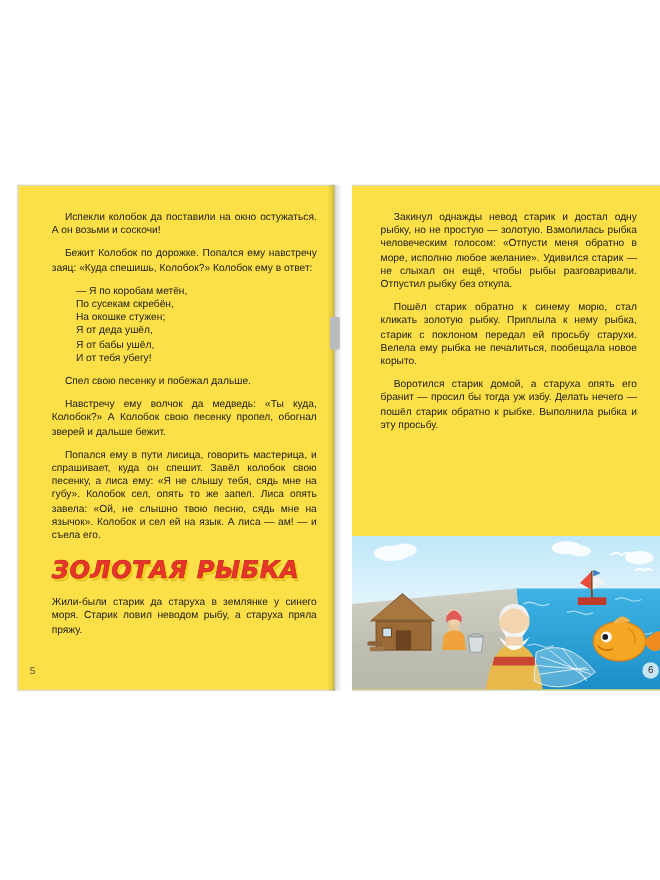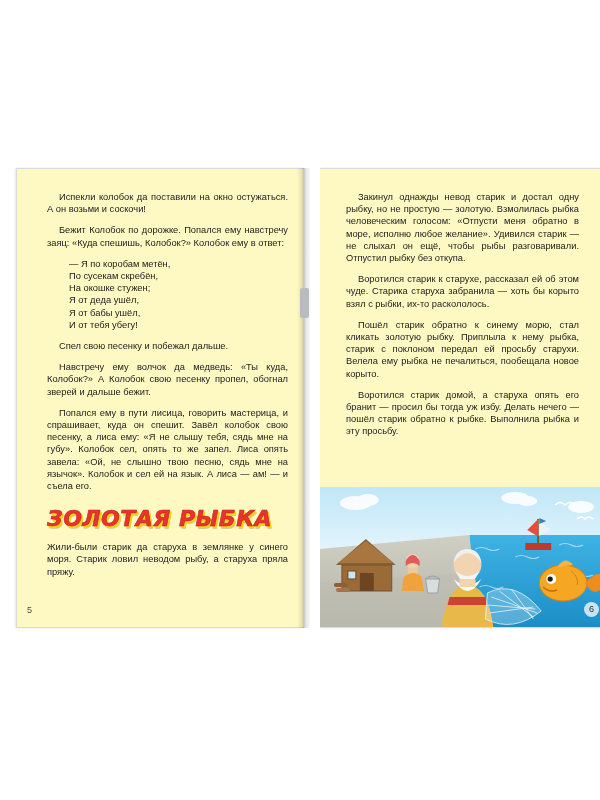--- a/index.html
+++ b/index.html
@@ -20,21 +20,21 @@
     left: 8px;
     top: 168px;
     width: 584px;
     height: 460px;
   }
 
   .page {
     position: absolute;
     top: 0;
     height: 100%;
-    background: #fef9c3;
+    background: #fde047;
     box-sizing: border-box;
     overflow: hidden;
   }
 
   
   #page-left {
     left: 8px;
     width: 288px;
     border: 1px solid #d8dadb;
     border-right: none;
@@ -193,21 +193,20 @@
 
       <p class="para noindent">Жили-были старик да старуха в землянке у синего моря. Старик ловил неводом рыбу, а старуха пряла пряжу.</p>
     </div>
 
     <div class="pageno" id="pageno-left">5</div>
   </div>
 
   <div class="page" id="page-right">
     <div class="page-inner">
       <p class="para">Закинул однажды невод старик и достал одну рыбку, но не простую — золотую. Взмолилась рыбка человеческим голосом: «Отпусти меня обратно в море, исполню любое желание». Удивился старик — не слыхал он ещё, чтобы рыбы разговаривали. Отпустил рыбку без откупа.</p>
-      <p class="para">Воротился старик к старухе, рассказал ей об этом чуде. Старика старуха забранила — хоть бы корыто взял с рыбки, их-то раскололось.</p>
       <p class="para">Пошёл старик обратно к синему морю, стал кликать золотую рыбку. Приплыла к нему рыбка, старик с поклоном передал ей просьбу старухи. Велела ему рыбка не печалиться, пообещала новое корыто.</p>
       <p class="para">Воротился старик домой, а старуха опять его бранит — просил бы тогда уж избу. Делать нечего — пошёл старик обратно к рыбке. Выполнила рыбка и эту просьбу.</p>
     </div>
 
     <div id="illus">
       <svg viewBox="0 0 288 140" preserveAspectRatio="none">
         <defs>
           <linearGradient id="skyg" x1="0" y1="0" x2="0" y2="1">
             <stop offset="0%" stop-color="#bfe7f8"></stop>
             <stop offset="100%" stop-color="#e8f6fc"></stop>

